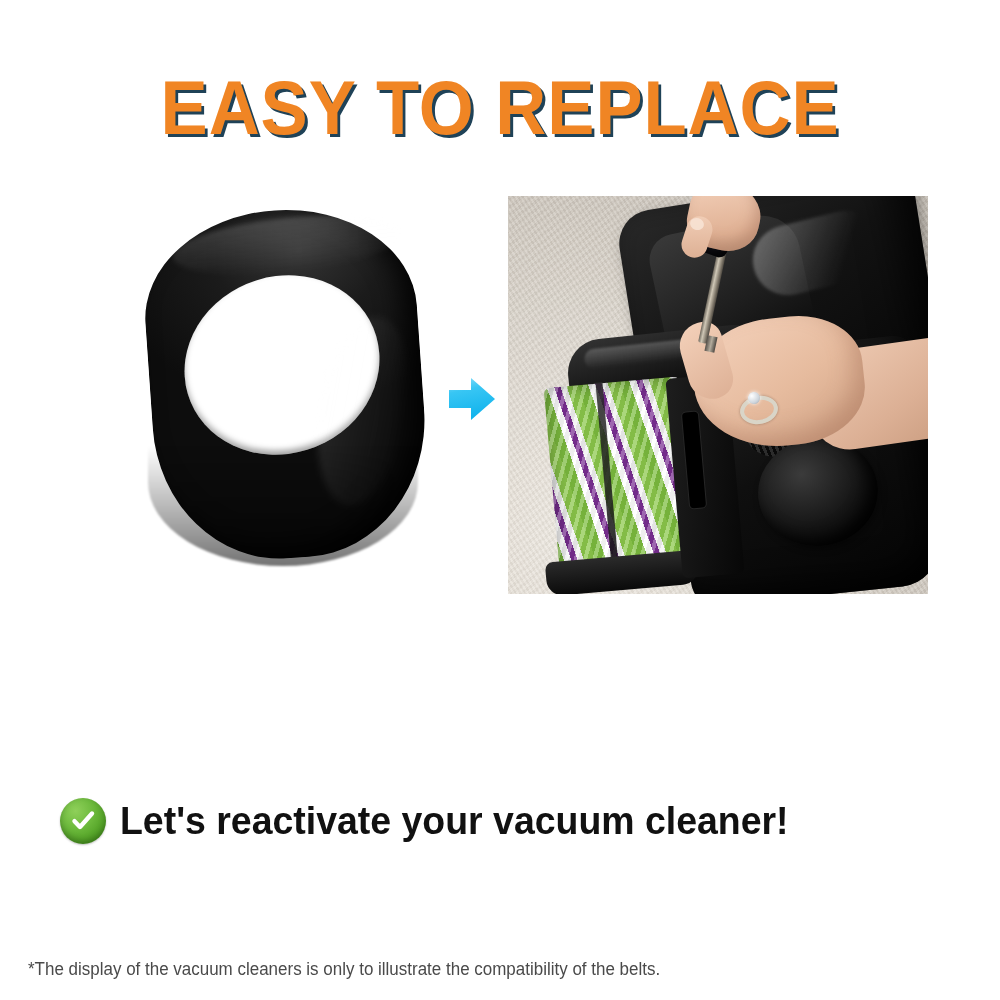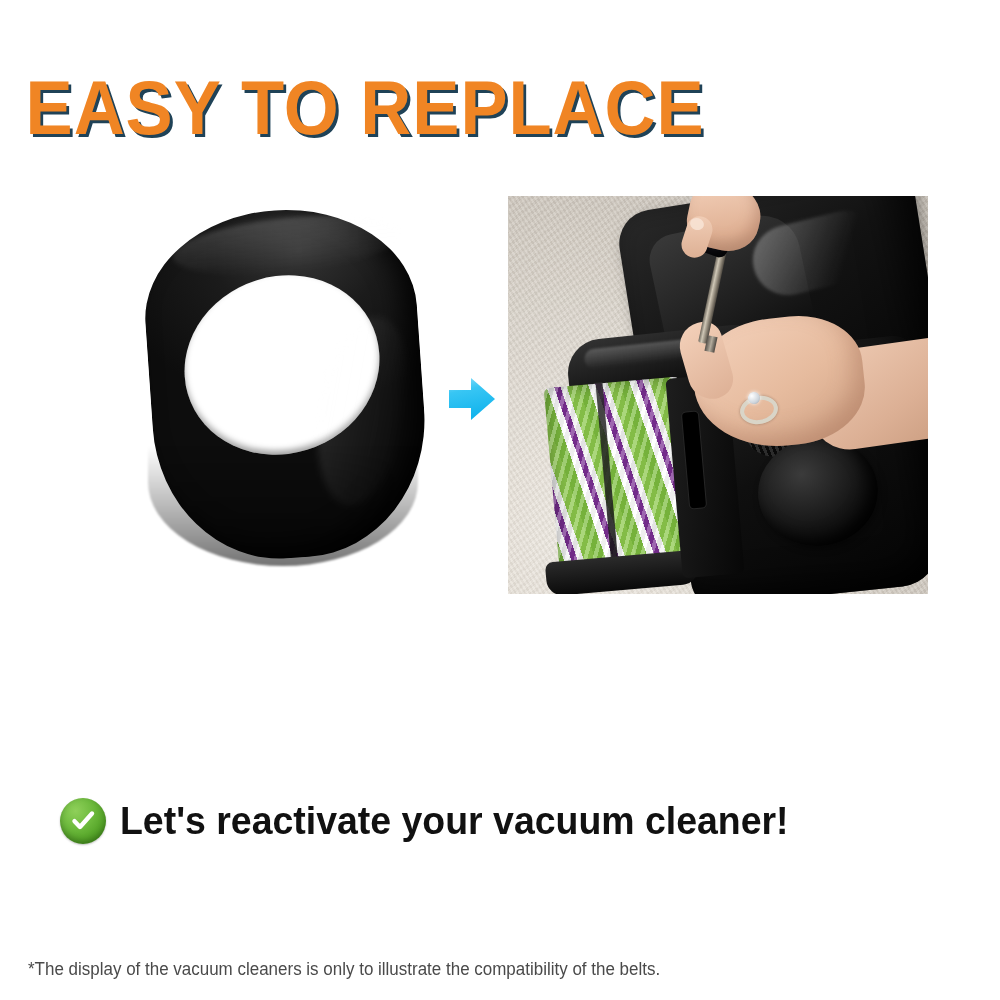--- a/index.html
+++ b/index.html
@@ -9,21 +9,21 @@
     background:#ffffff;
     font-family:"Liberation Sans", sans-serif;
     overflow:hidden;
     position:relative;
   }
   .page{position:relative;width:1000px;height:1000px;background:#fff;overflow:hidden;}
 
   
   .title-wrap{
     position:absolute;left:0;top:70px;width:1000px;
-    text-align:left;
+    text-align:center;
     pointer-events:none;
   }
   .title{
     display:inline-block;
     font-family:"Liberation Sans Narrow","Liberation Sans",sans-serif;
     font-weight:bold;
     font-size:76px;
     line-height:76px;
     letter-spacing:1px;
     color:#F08524;

